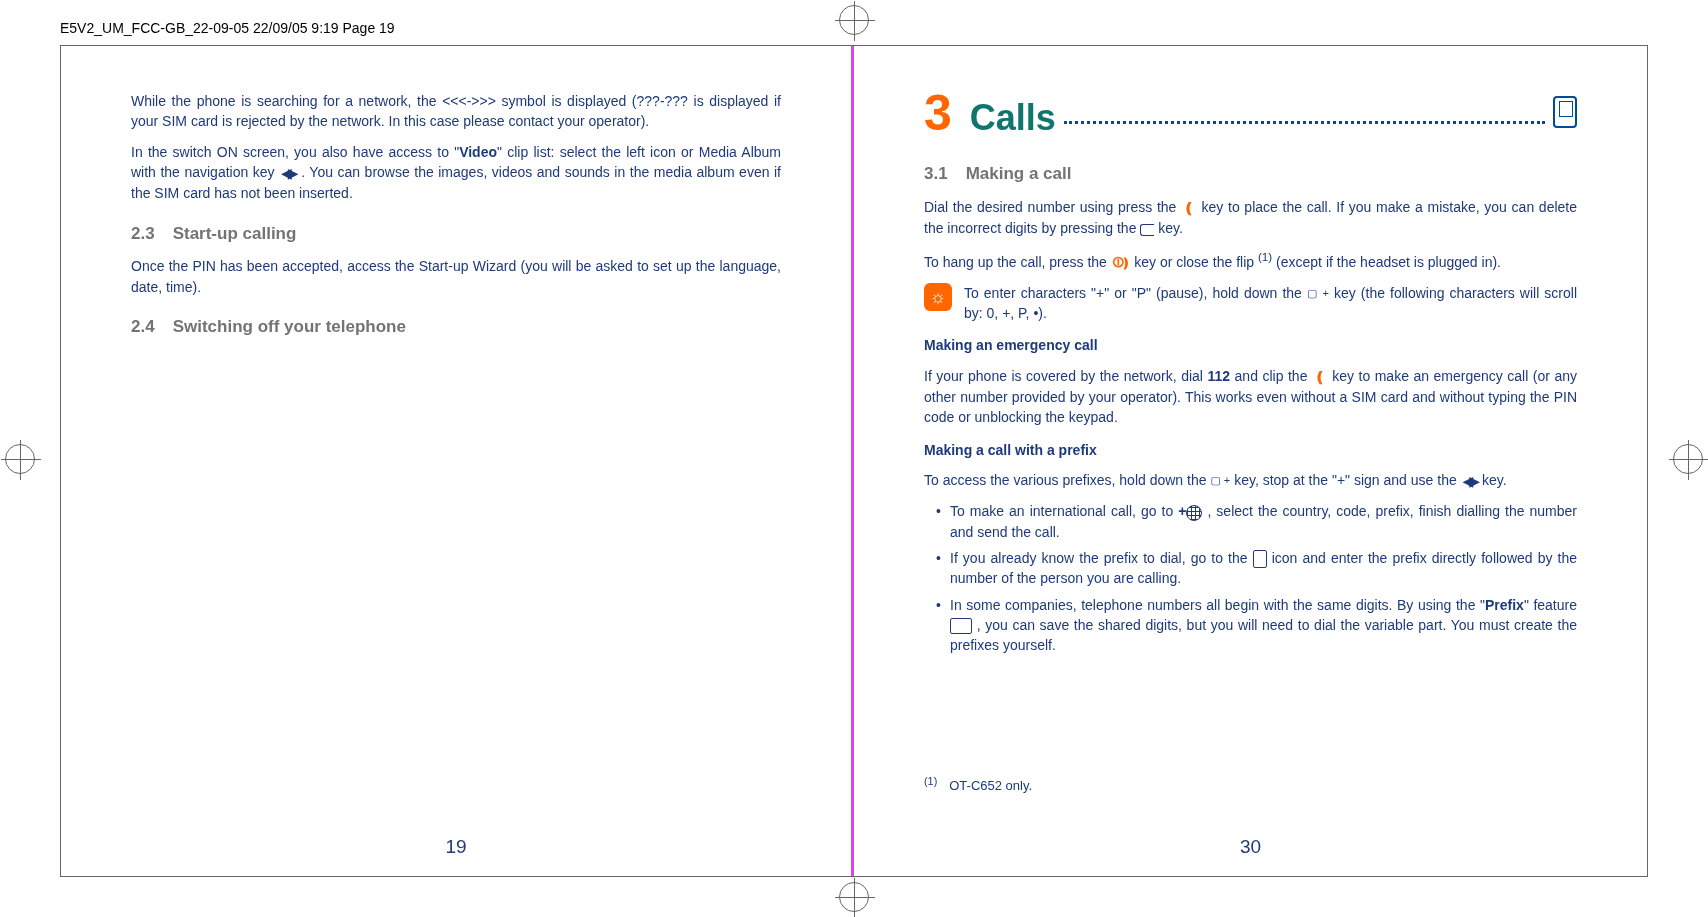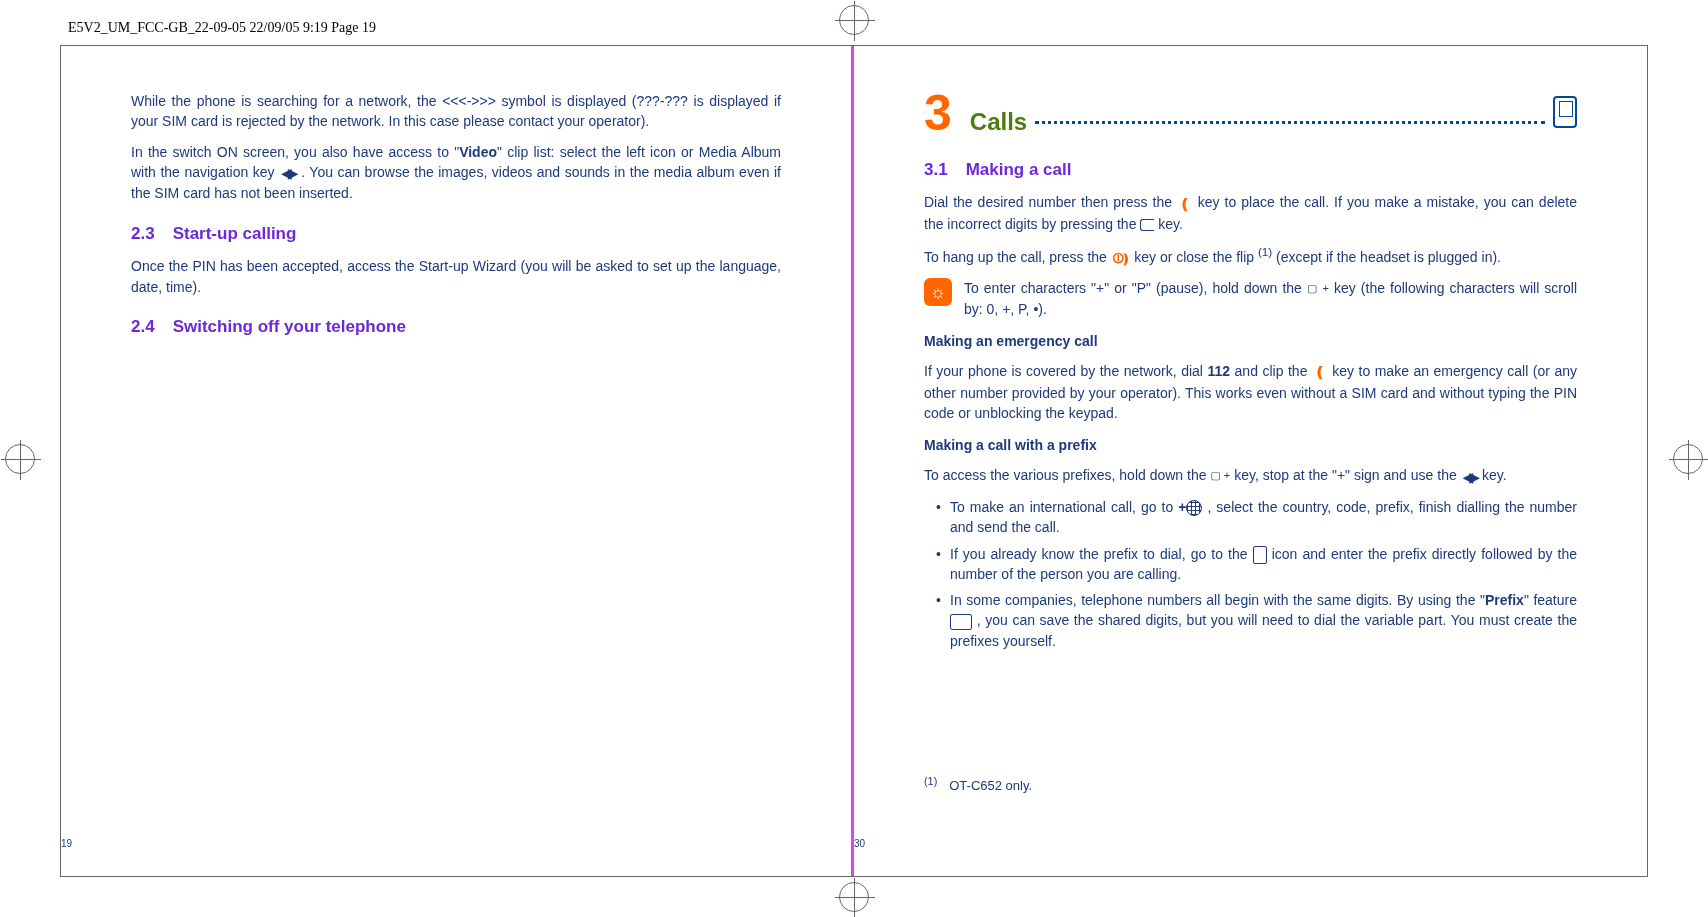--- a/index.html
+++ b/index.html
@@ -7,22 +7,22 @@
     width: 1708px;
     height: 917px;
     background: #ffffff;
     font-family: Arial, Helvetica, sans-serif;
     position: relative;
     color: #1e3a7b;
   }
   .header-line {
     position: absolute;
     top: 20px;
-    left: 68px;
-    font-family: Liberation Serif, serif;
+    left: 60px;
+    font-family: Liberation Sans, sans-serif;
     font-size: 14px;
     color: #000;
   }
   .crop-mark-top {
     position: absolute;
     top: 0;
     left: 50%;
     transform: translateX(-50%);
     width: 40px;
     height: 40px;
@@ -89,43 +89,43 @@
   .page {
     width: 50%;
     padding: 45px 70px 30px 70px;
     position: relative;
     font-size: 14px;
     line-height: 1.45;
   }
   .page-left { border-right: 3px solid #d946ef; }
   .page p { margin-bottom: 10px; text-align: justify; }
   .section-heading {
-    color: #6d28d9;
+    color: #737373;
     font-size: 17px;
     font-weight: bold;
     margin-top: 18px;
     margin-bottom: 10px;
   }
   .section-num { margin-right: 18px; }
   .chapter-row {
     display: flex;
     align-items: baseline;
     margin-bottom: 14px;
     position: relative;
   }
   .chapter-num {
     color: #ff6600;
     font-size: 50px;
     font-weight: bold;
     margin-right: 18px;
     line-height: 0.9;
   }
   .chapter-title {
-    color: #4d7c0f;
-    font-size: 24px;
+    color: #0f766e;
+    font-size: 36px;
     font-weight: bold;
   }
   .leader-dots {
     flex: 1;
     border-bottom: 3px dotted #004a9a;
     margin: 0 8px 6px 8px;
     position: relative;
     top: -6px;
   }
   .phone-icon-box {
@@ -191,24 +191,25 @@
   }
   .footnote {
     position: absolute;
     bottom: 80px;
     left: 70px;
     font-size: 13px;
   }
   .footnote sup { margin-right: 12px; }
   .page-num {
     position: absolute;
-    bottom: 25px;
+    bottom: 15px;
     width: 100%;
     left: 0;
-    font-size: 10px;
+    text-align: center;
+    font-size: 19px;
   }
   .sim-icon {
     display: inline-block;
     width: 14px;
     height: 18px;
     border: 1.5px solid #1e3a7b;
     border-radius: 2px;
     vertical-align: middle;
     position: relative;
   }
@@ -292,21 +293,21 @@
       <span class="chapter-title">Calls</span>
       <span class="leader-dots"></span>
       <span class="phone-icon-box"></span>
     </div>
 
     <div class="section-heading">
       <span class="section-num">3.1</span><span>Making a call</span>
     </div>
 
     <p>
-      <span>Dial the desired number then press the </span>
+      <span>Dial the desired number using press the </span>
       <span class="inline-key orange-key">❪</span>
       <span> key to place the call. If you make a mistake, you can delete the incorrect digits by pressing the </span>
       <span class="c-key"></span>
       <span> key.</span>
     </p>
 
     <p>
       <span>To hang up the call, press the </span>
       <span class="inline-key orange-key">⏼❫</span>
       <span> key or close the flip </span><sup>(1)</sup><span> (except if the headset is plugged in).</span>

